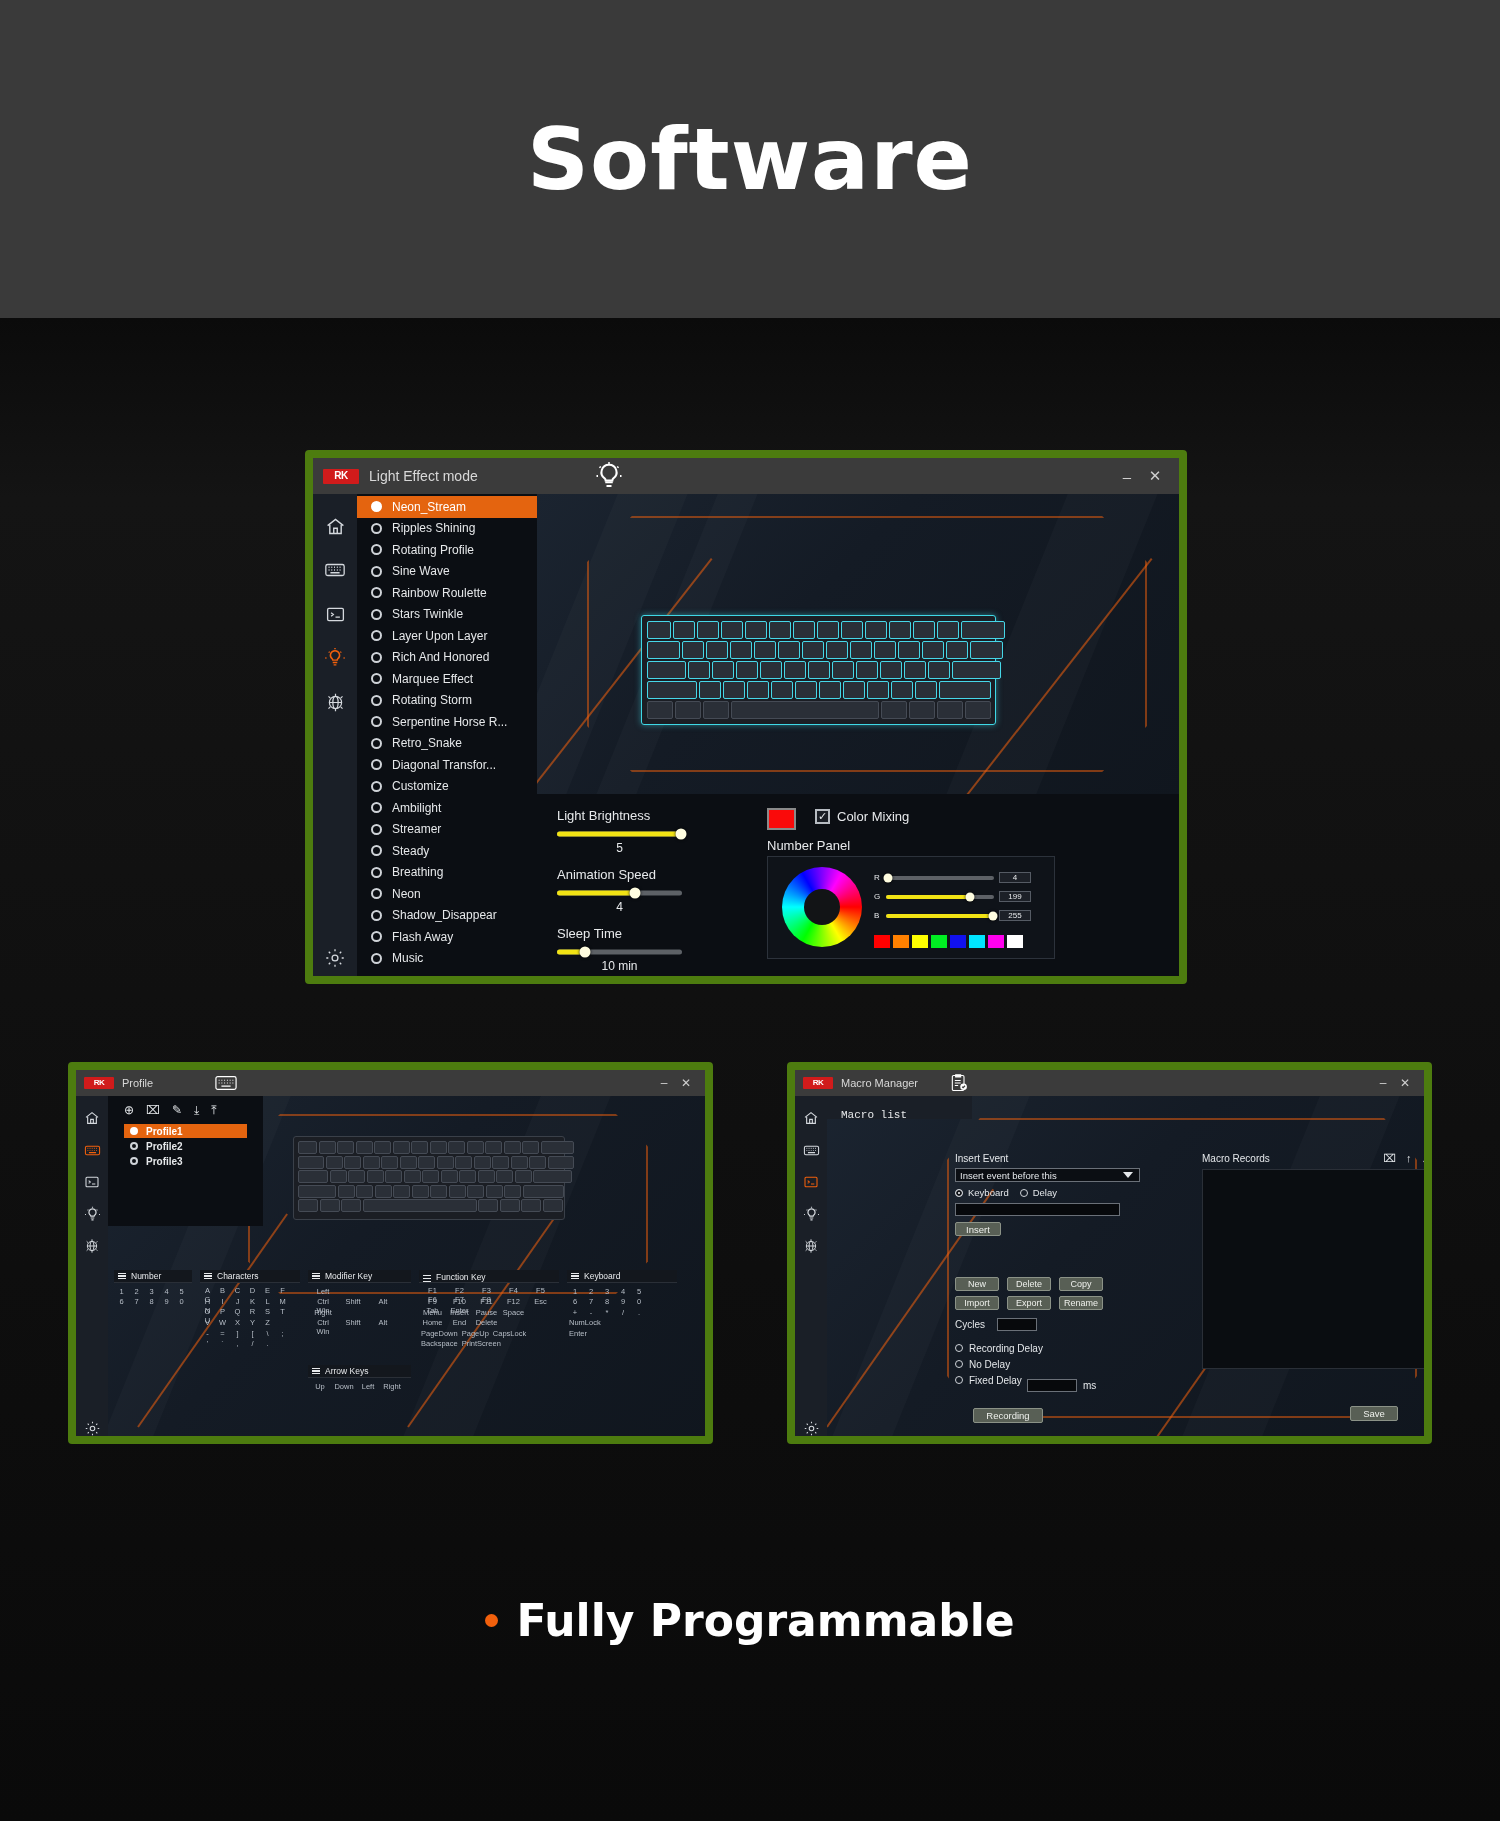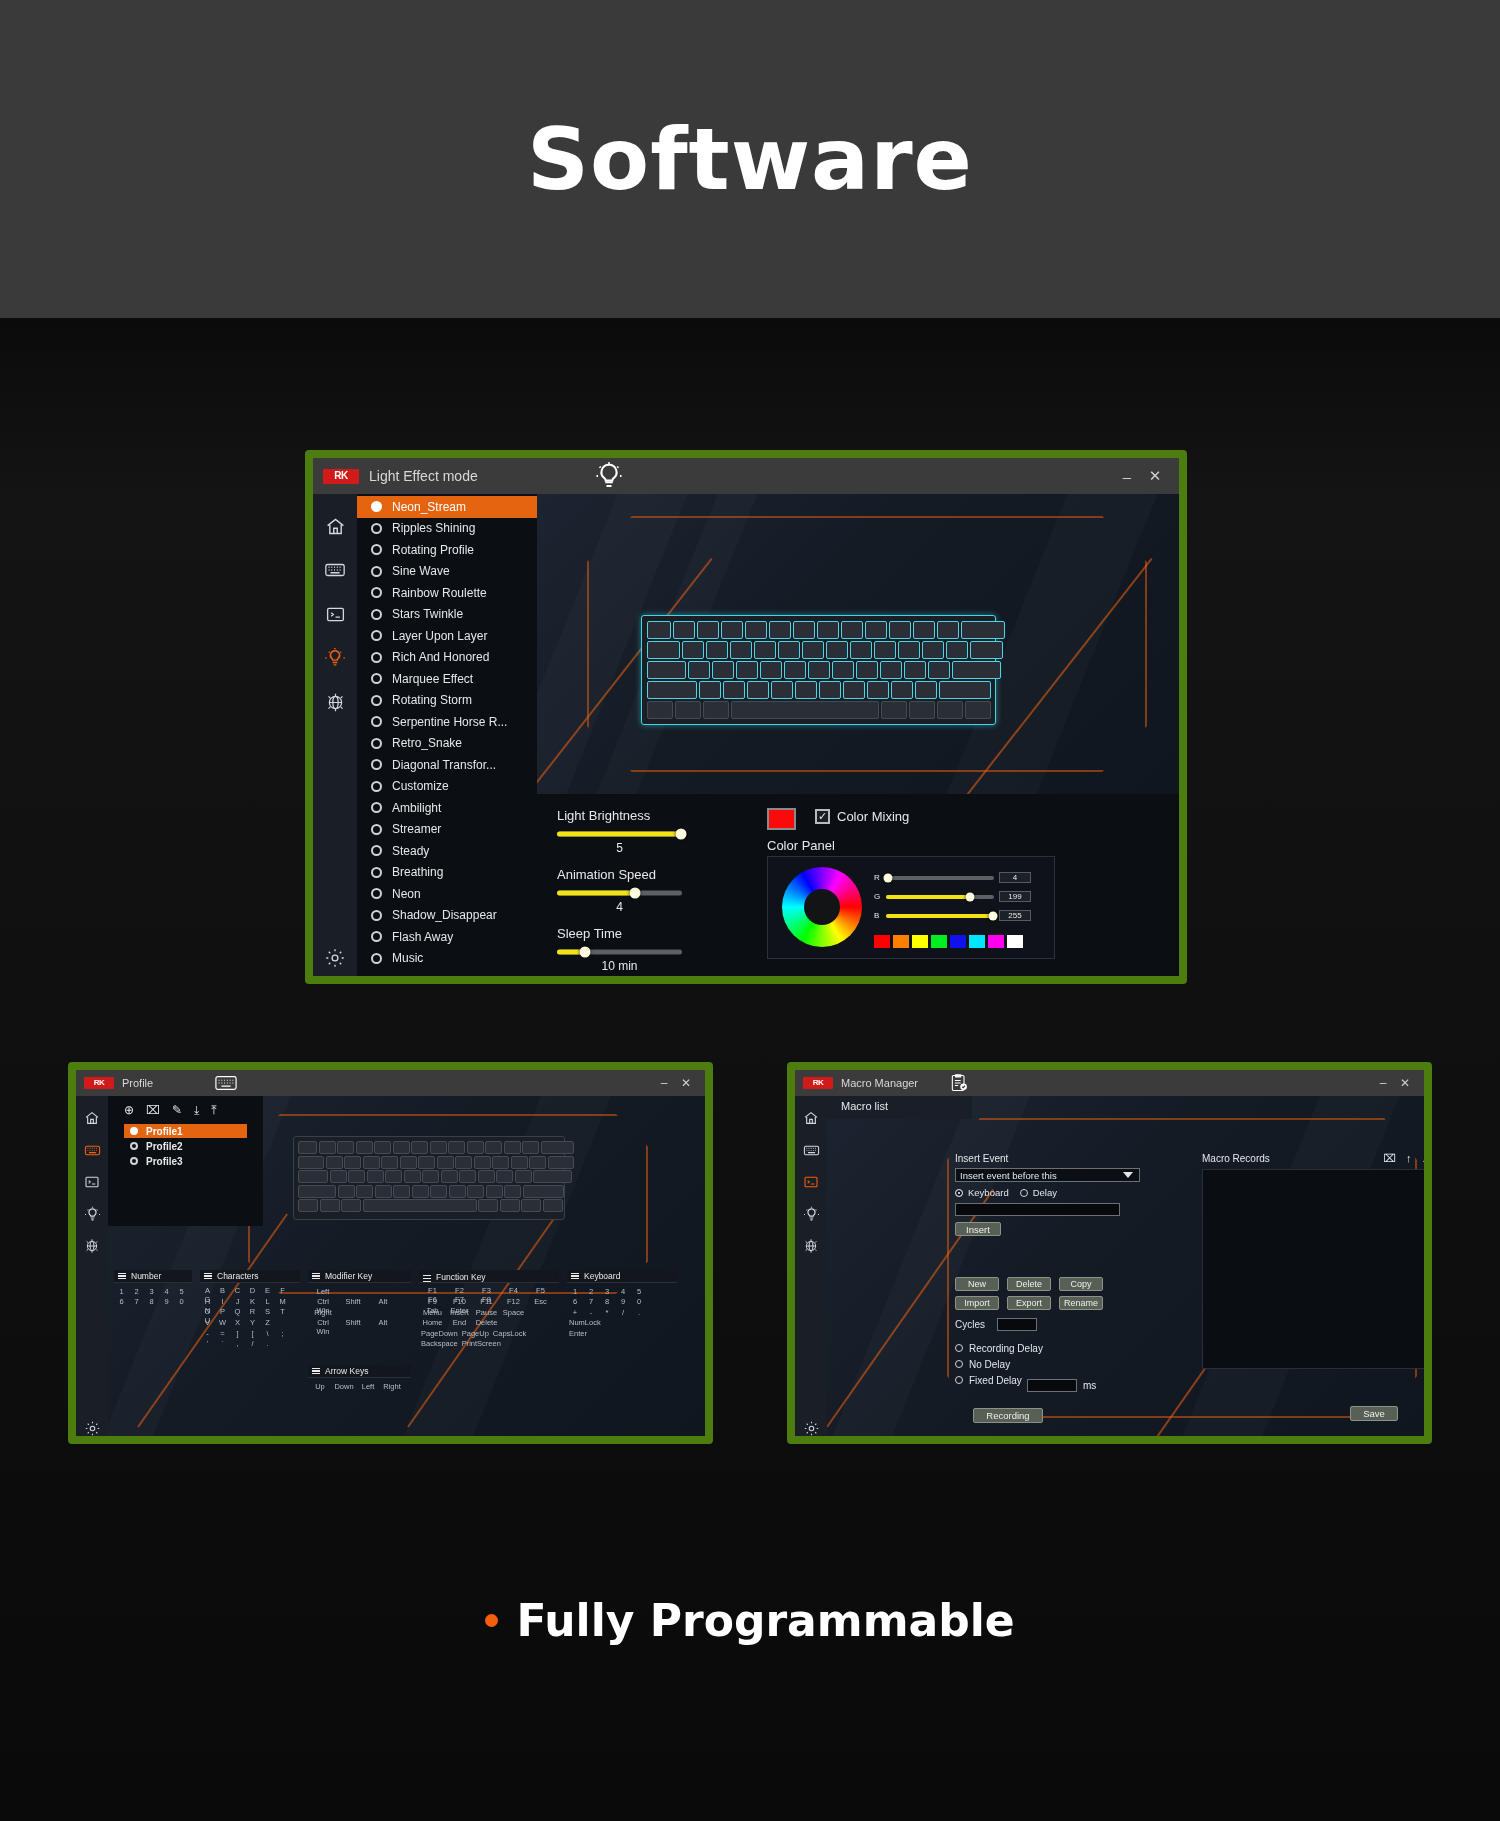--- a/index.html
+++ b/index.html
@@ -452,21 +452,21 @@
           <div class="val" style="font-size:12px; width:125px; margin-top:2px;">10 min</div>
         </div>
 
         <div class="swatch-red" id="cur-swatch" style="position: absolute; left: 230px; top: 14px; width: 29px; height: 22px; background: rgb(250, 10, 10);"></div>
 
         <div style="position:absolute; left:278px; top:15px; display:flex; align-items:center; gap:7px;">
           <div class="chk" style="width:15px;height:15px;font-size:11px;">✓</div>
           <div class="lbl" style="font-size:13px;">Color Mixing</div>
         </div>
 
-        <div class="lbl" style="position:absolute; left:230px; top:44px; font-size:13px;">Color Panel</div>
+        <div class="lbl" style="position:absolute; left:230px; top:44px; font-size:13px;">Number Panel</div>
 
         <div class="colorpanel" style="left:230px; top:62px; width:288px; height:103px; position:absolute;">
           <div class="wheel" style="left:14px; top:10px; width:80px; height:80px;"></div>
 
           <div id="rgb-rows" style="position:absolute; left:106px; top:11px; width:172px;">
               <div class="rgbrow" style="height: 19px; gap: 5px;">
                 <span class="ch" style="font-size: 8px; width: 7px;">R</span>
                 <span class="slider" style="position: relative; width: 108px; height: 9px; display: inline-block;">
                   <span class="track" style="height:4px;"></span>
                   <span class="fill" style="height:4px; width:2%;"></span>
@@ -1041,21 +1041,21 @@
         </div>
         <div class="rail-icon gear" style="height:32px;width:32px;">
           <svg viewBox="0 0 24 24" width="17" height="17" fill="none" stroke="currentColor" stroke-width="1.5">
             <circle cx="12" cy="12" r="3.2"></circle>
             <path d="M12 2.5v2.2M12 19.3v2.2M2.5 12h2.2M19.3 12h2.2M5.2 5.2l1.6 1.6M17.2 17.2l1.6 1.6M18.8 5.2l-1.6 1.6M6.8 17.2l-1.6 1.6"></path>
             </svg>
         </div>
       </div>
 
       <div class="listpanel" style="left:32px; top:26px; width:145px; height:23px; background:#1a1f27;">
-        <div style="color:#e6e8ea; font-size:11px; padding:4px 0 0 14px;">Macro list</div>
+        <div style="color:#e6e8ea; font-size:11px; padding:13px 0 0 14px;font-family:Liberation Mono, monospace;">Macro list</div>
       </div>
     </div>
   </div>
 
   <div class="bullets" style="top:1580px; height:200px;">
     <div class="brow" id="brow1" style="gap:66px; height:80px;">
         <div style="display: flex; align-items: center; gap: 18px;">
           <span class="bullet-dot" style="width: 13px; height: 13px;"></span>
           <span class="btext" style="font-size: 44px;">Fully Programmable</span>
         </div>

